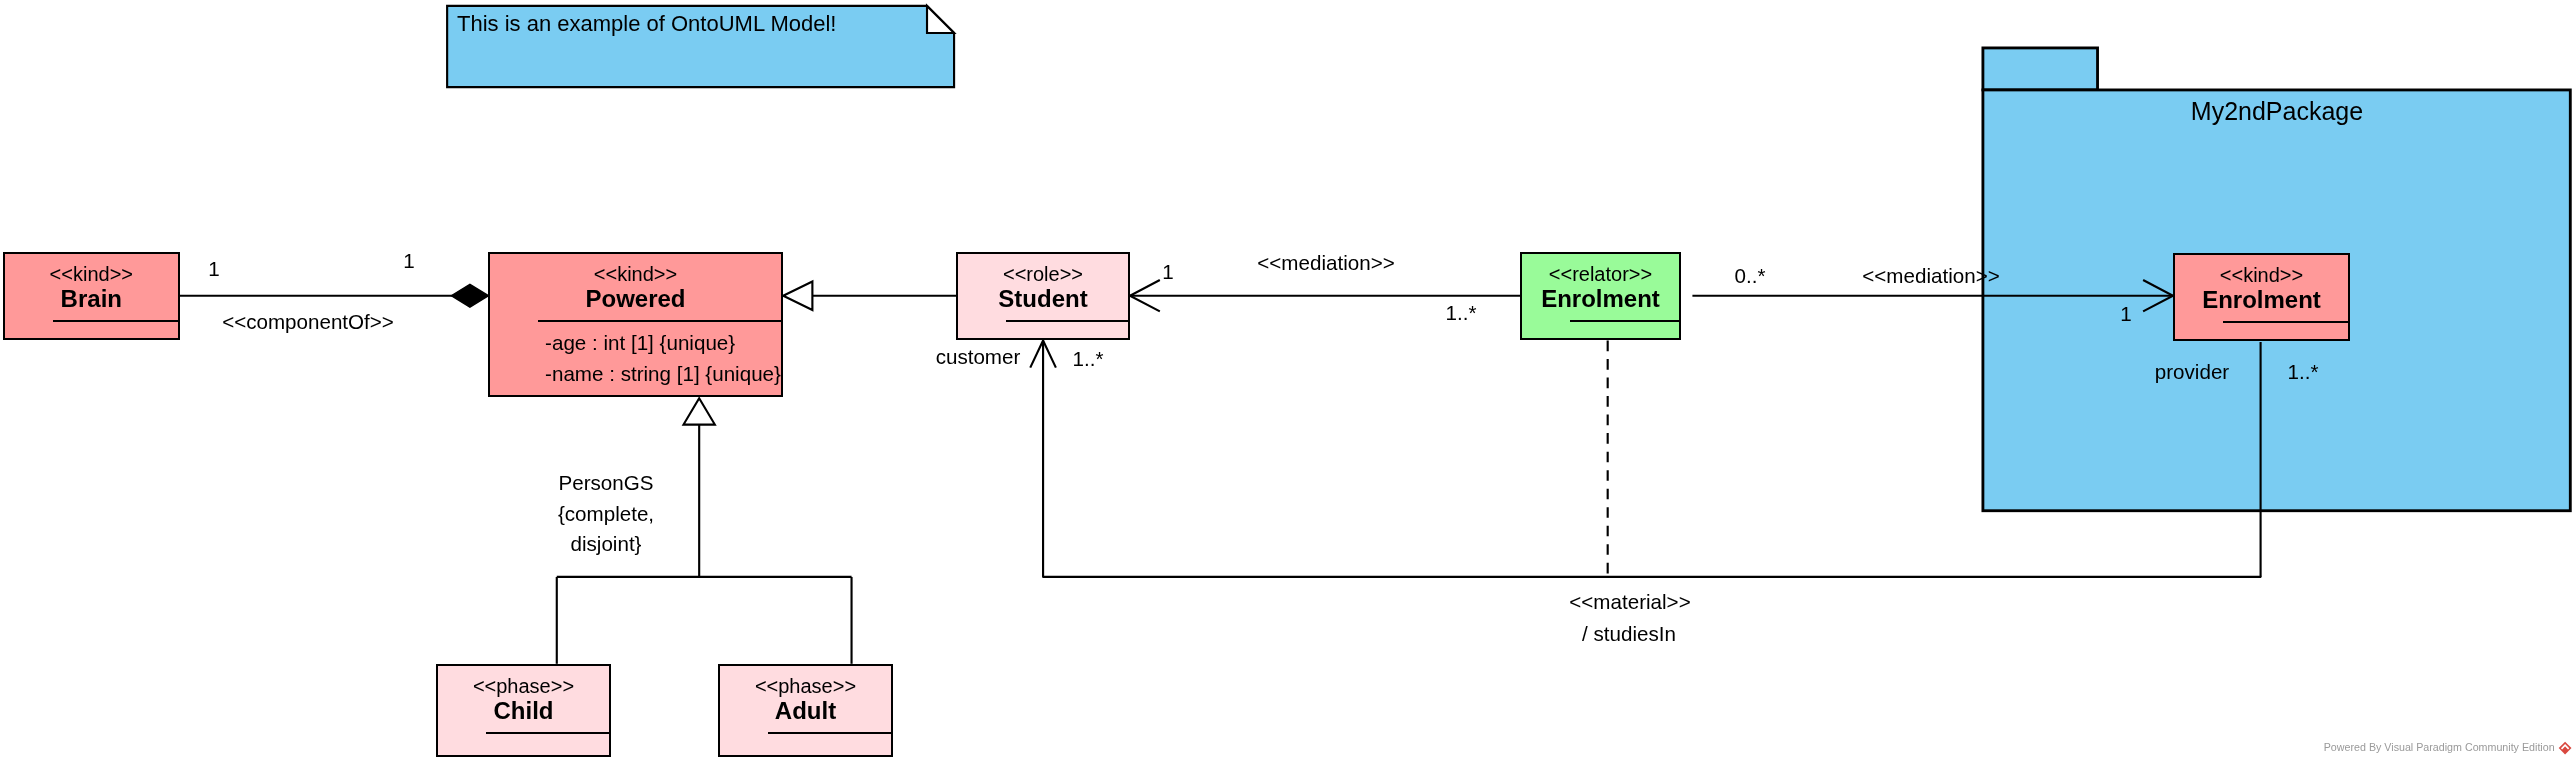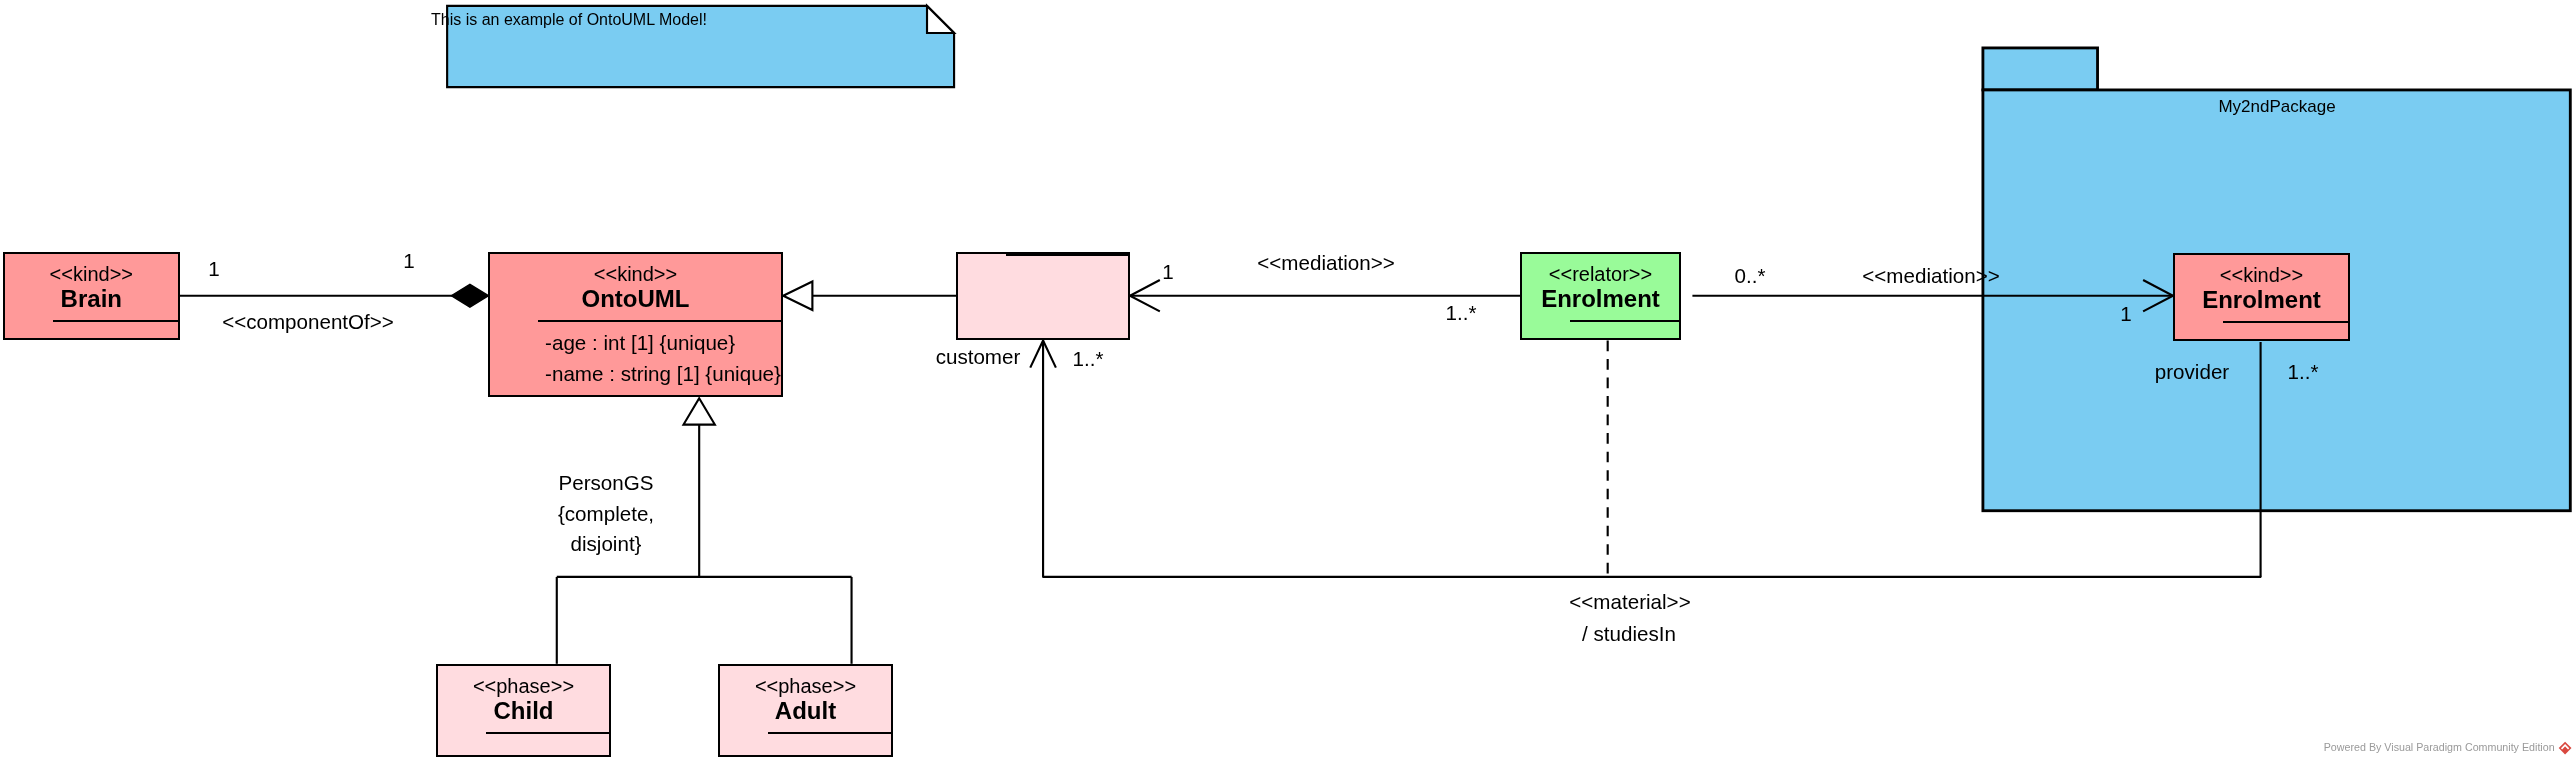--- a/index.html
+++ b/index.html
@@ -23,26 +23,26 @@
     display:flex;flex-direction:column;justify-content:space-evenly;
     padding:1.4px 7.1px;
     margin-left:48px;
   }
   .uml-attrs .attr{font-size:20.6px;line-height:23.5px;white-space:nowrap;}
   .lbl{
     position:absolute;transform:translate(-50%,-50%);font-size:20.6px;
     white-space:nowrap;z-index:3;line-height:22px;
   }
   .note-text{
-    position:absolute;left:431px;top:11.4px;width:456px;font-size:16px;
+    position:absolute;left:457px;top:11.4px;width:456px;font-size:22px;
     z-index:3;
   }
   .pkg-label{
     position:absolute;left:1986px;top:97px;width:582px;text-align:center;
-    font-size:17px;z-index:2;
+    font-size:25px;z-index:2;
   }
   .powered{
     position:absolute;top:741px;right:3.6px;display:flex;align-items:flex-start;
     gap:3.6px;z-index:3;
   }
   .powered .ptext{font-size:10.7px;color:#9a9a9a;}
 </style>
 </head>
 <body>
 
@@ -90,29 +90,33 @@
     <div class="uml-head">
       <div class="stereo">&lt;&lt;kind&gt;&gt;</div>
       <div class="cname">Brain</div>
     </div>
     <div class="uml-attrs"></div>
   </div>
 
   <div class="uml-class" style="left:488px;top:252px;width:295px;height:145px;background:#FF9999">
     <div class="uml-head">
       <div class="stereo">&lt;&lt;kind&gt;&gt;</div>
-      <div class="cname">OntoUML</div>
+      <div class="cname">Powered</div>
     </div>
     <div class="uml-attrs">
       <div class="attr">-age : int [1] {unique}</div>
       <div class="attr">-name : string [1] {unique}</div>
     </div>
   </div>
 
   <div class="uml-class" style="left:956px;top:252px;width:174px;height:88px;background:#FFDCE0">
+    <div class="uml-head">
+      <div class="stereo">&lt;&lt;role&gt;&gt;</div>
+      <div class="cname">Student</div>
+    </div>
     <div class="uml-attrs"></div>
   </div>
 
   <div class="uml-class" style="left:1520px;top:252px;width:161px;height:88px;background:#99FB99">
     <div class="uml-head">
       <div class="stereo">&lt;&lt;relator&gt;&gt;</div>
       <div class="cname">Enrolment</div>
     </div>
     <div class="uml-attrs"></div>
   </div>

